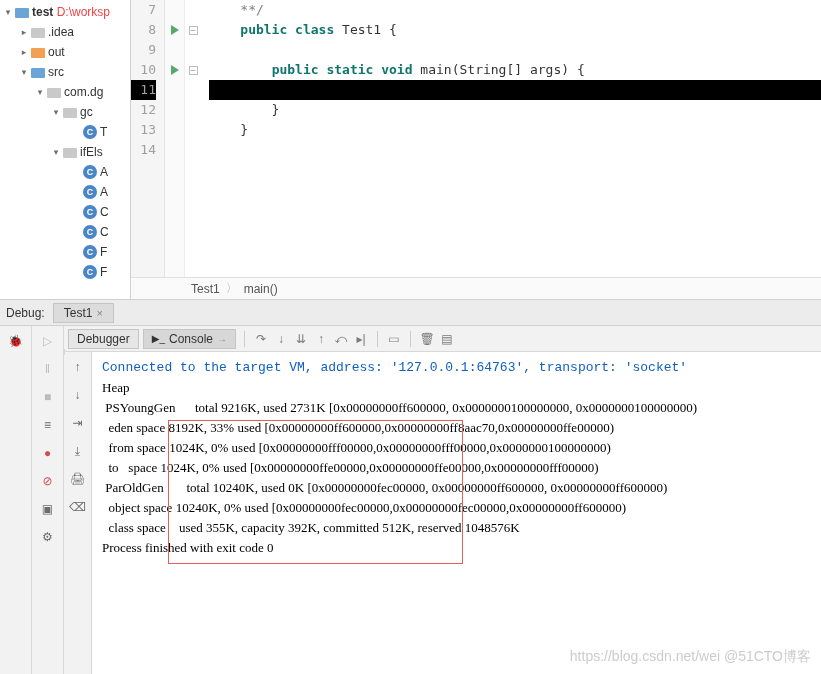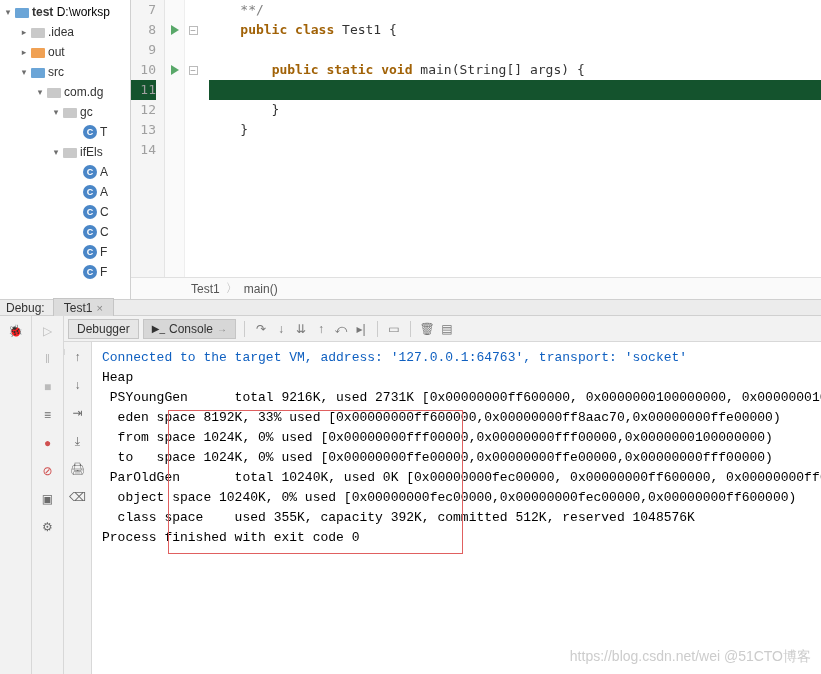--- a/index.html
+++ b/index.html
@@ -68,38 +68,38 @@
     background: #fafafa;
     border-right: 1px solid #eee;
   }
   .icon-col .gl { height: 20px; display:flex;align-items:center;justify-content:center; }
   .run-tri { width:0;height:0;border-left:8px solid #59a869;border-top:5px solid transparent;border-bottom:5px solid transparent; }
   .fold-col { width: 16px; background:#fff; }
   .fold-col .gl { height:20px; display:flex;align-items:center;justify-content:center;color:#bbb;font-size:10px; }
   .fold-box { width:9px;height:9px;border:1px solid #bbb;display:flex;align-items:center;justify-content:center;font-size:9px;line-height:7px;color:#999; }
   .code { flex: 1; padding-left: 8px; }
   .code .cl { height: 20px; line-height: 20px; white-space: pre; }
-  .kw { color: #a16207; font-weight: bold; }
+  .kw { color: #0f766e; font-weight: bold; }
   .comment { color: #808080; font-style: normal; }
-  .hl-line { background: #14532d; }
+  .hl-line { background: #000000; }
   .breadcrumb {
     height: 22px;
     border-top: 1px solid #e0e0e0;
     display: flex;
     align-items: center;
     padding-left: 60px;
     font-size: 12px;
     color: #555;
     gap: 6px;
     background: #fafafa;
   }
   .breadcrumb .sep { color: #aaa; }
   
   .debug-hdr {
-    height: 16px;
+    height: 26px;
     background: #ececec;
     border-bottom: 1px solid #d0d0d0;
     display: flex;
     align-items: center;
     padding-left: 6px;
     font-size: 12px;
   }
   .debug-hdr .tab {
     background: #dcdcdc;
     padding: 2px 10px;
@@ -150,21 +150,21 @@
     overflow:auto;
     font-family: "Courier New", monospace;
     font-size: 13px;
     padding: 6px 10px 6px 10px;
     line-height: 20px;
     color: #000;
     position: relative;
     background:#fff;
   }
   .console .blue { color: #1060c0; }
-  .console .black { color: #000; }
+  .console .black { color: #000; font-family: Liberation Serif, serif; }
   .console pre { font-family: inherit; white-space: pre; }
   .red-box {
     position: absolute;
     border: 1px solid #e06060;
     left: 76px;
     top: 68px;
     width: 295px;
     height: 144px;
     pointer-events: none;
   }
@@ -181,21 +181,21 @@
 <div class="top-area">
 
   <div class="project-tree">
     <div class="tree-row ind0">
       <span class="arrow">▾</span>
       <span class="ticon fld-blue">
           <svg width="14" height="12">
             <rect width="14" height="10" y="2" rx="1"></rect>
           </svg>
         </span>
-      <span class="lbl"><b>test</b> <span style="color:#000000">D:\worksp</span></span>
+      <span class="lbl"><b>test</b> <span style="color:#ef4444">D:\worksp</span></span>
     </div>
     <div class="tree-row ind1">
       <span class="arrow">▸</span>
       <span class="ticon fld-grey">
           <svg width="14" height="12">
             <rect width="14" height="10" y="2" rx="1"></rect>
           </svg>
         </span>
       <span class="lbl">.idea</span>
     </div>

